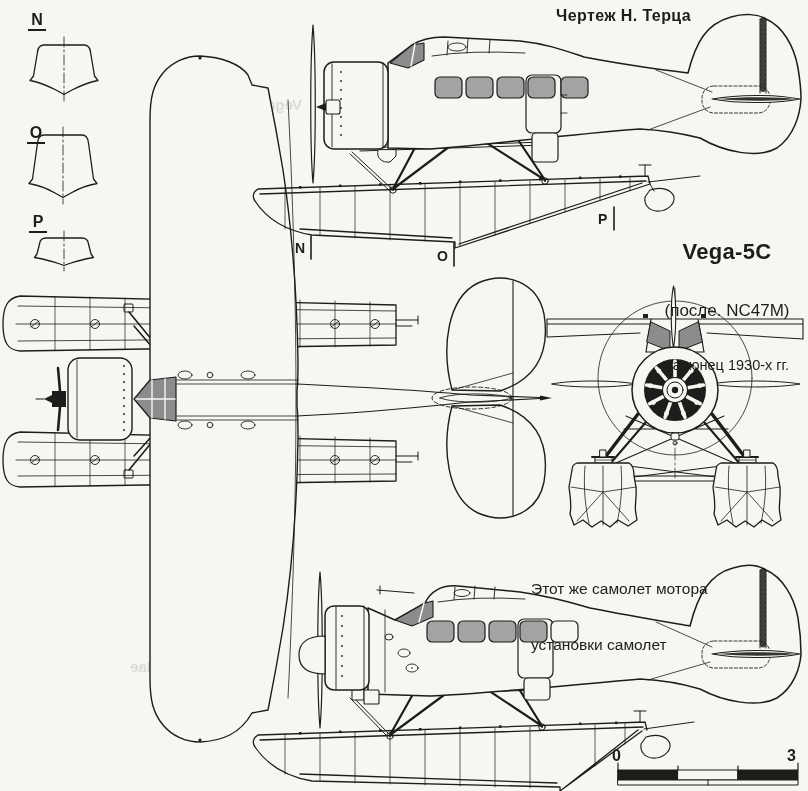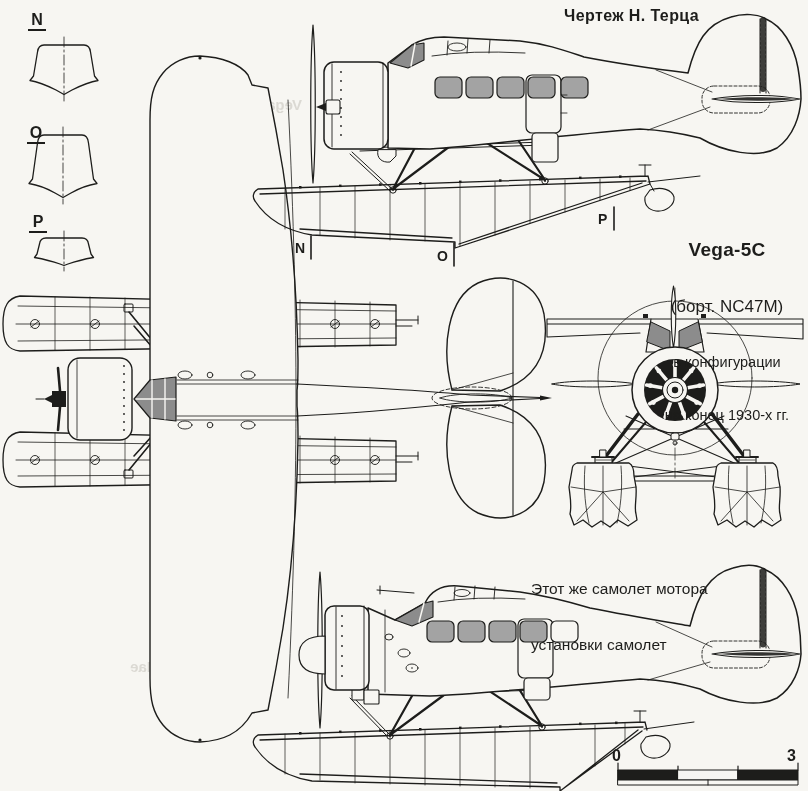--- a/index.html
+++ b/index.html
@@ -4,23 +4,23 @@
 <style>
   html,body{margin:0;padding:0;}
   .page{
     position:relative;width:808px;height:791px;
     background:#f7f6f2;overflow:hidden;
     font-family:"Liberation Sans","DejaVu Sans",sans-serif;
     color:#1d1d1b;
   }
   .page svg{position:absolute;left:0;top:0;}
   .txt{position:absolute;white-space:pre;line-height:1.15;}
-  .credit{left:556px;top:7px;font-size:16px;font-weight:bold;letter-spacing:.4px;margin-left:8px;}
+  .credit{left:556px;top:7px;font-size:16px;font-weight:bold;letter-spacing:.4px;}
   .titleblock{left:648px;top:202px;width:158px;text-align:center;}
-  .titleblock .t1{font-size:19px;font-weight:bold;letter-spacing:.3px;}
+  .titleblock .t1{font-size:22px;font-weight:bold;letter-spacing:.3px;}
   .titleblock .t2{font-size:17px;}
   .titleblock .t3{font-size:14.5px;}
   .note{left:531px;top:543px;font-size:15.5px;line-height:18.5px;}
   .seclabel{position:absolute;font-size:16px;font-weight:bold;text-align:center;
     width:18px;border-bottom:2px solid #1d1d1b;padding-bottom:0px;}
   .marker{position:absolute;font-size:14px;font-weight:bold;}
   .scalenum{position:absolute;font-size:16px;font-weight:bold;}
   .ghost{position:absolute;transform:scaleX(-1);color:rgba(110,104,92,.20);
     font-weight:bold;font-size:15px;text-align:center;line-height:17px;}
 </style>
@@ -380,22 +380,21 @@
       <rect x="738" y="770" width="60" height="10" fill="#1d1d1b" stroke-width="1"></rect>
       <rect x="618" y="780" width="180" height="5" fill="#f7f6f2" stroke-width="1"></rect>
       <path d="M708,780 L708,785" stroke-width="1"></path>
     </g>
   </svg>
 
   <div class="txt credit">Чертеж Н. Терца</div>
 
   <div class="txt titleblock">
     <div class="t1">Vega-5C</div>
-    <div class="t2">(борт. NC47M)</div>
-    <div class="t3">в конфигурации</div>
+    <div class="t2">(после. NC47M)</div>
     <div class="t3">на конец 1930-х гг.</div>
   </div>
 
   <div class="txt note">
     <div>Этот же самолет мотора</div>
     <div>установки самолет</div>
   </div>
 
   <div class="seclabel" style="left:28px;top:11px;">N</div>
   <div class="seclabel" style="left:27px;top:124px;">O</div>

